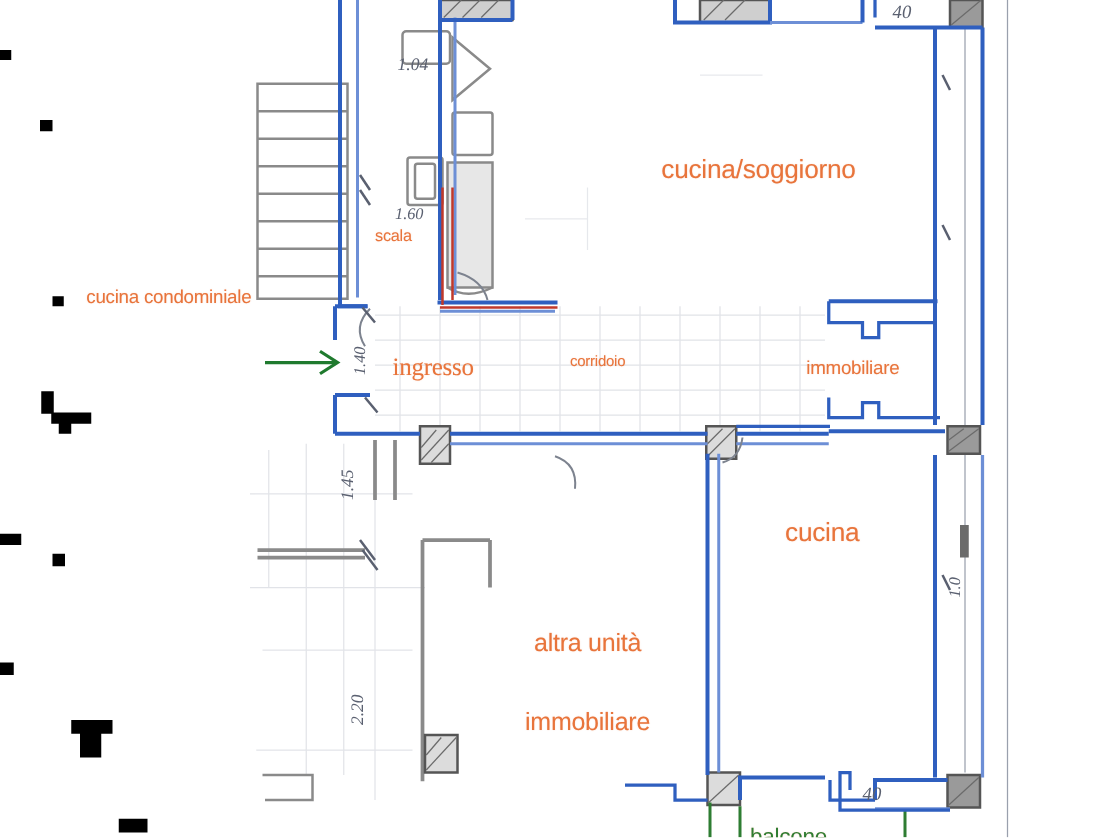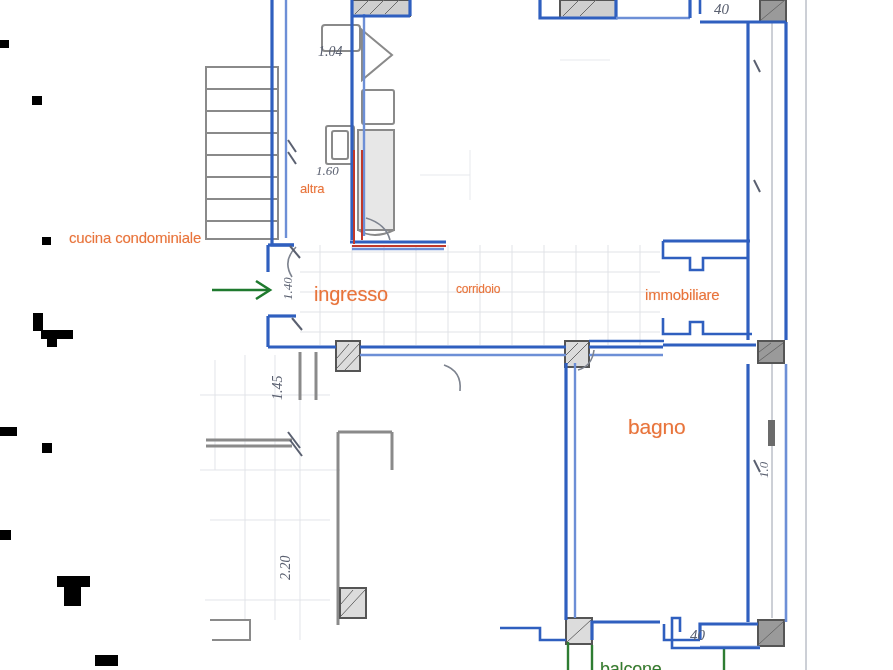--- a/index.html
+++ b/index.html
@@ -26,21 +26,21 @@
     position: absolute;
     color: #e8743b;
     font-family: "Liberation Sans", sans-serif;
     white-space: pre;
     line-height: 1.05;
     letter-spacing: -0.2px;
     text-shadow: 0 0 1px rgba(232,116,59,0.35);
   }
   .lbl-cucina   { left: 529px; top: 125px; font-size: 21px; }
   .lbl-corridoio{ left: 456px; top: 283px; font-size: 12px; }
-  .lbl-ingresso { left: 314px; top: 284px; font-size: 20px; }
+  .lbl-ingresso { left: 314px; top: 284px; font-size: 20px; font-family: Liberation Serif, serif; }
   .lbl-ripostiglio { left: 645px; top: 287px; font-size: 15px; }
   .lbl-camera   { left: 628px; top: 416px; font-size: 21px; }
   .lbl-altra    { left: 420px; top: 463px; font-size: 20px; text-align: center; }
   .lbl-bagno    { left: 300px; top: 182px; font-size: 13px; }
   .lbl-scala    { left: 69px;  top: 230px; font-size: 15px; }
   .lbl-balcone  { left: 600px; top: 660px; font-size: 18px; color: #2e7d32; }
 
   .mark {
     position: absolute;
     background: #000000;
@@ -279,29 +279,34 @@
     <div class="mark" style="left:41px;top:330px;width:32px;height:9px;"></div>
     <div class="mark" style="left:47px;top:338px;width:10px;height:9px;"></div>
     <div class="mark" style="left:0px;top:427px;width:17px;height:9px;"></div>
     <div class="mark" style="left:42px;top:443px;width:10px;height:10px;"></div>
     <div class="mark" style="left:0px;top:530px;width:11px;height:10px;"></div>
     <div class="mark" style="left:57px;top:576px;width:33px;height:11px;"></div>
     <div class="mark" style="left:64px;top:585px;width:17px;height:21px;"></div>
     <div class="mark" style="left:95px;top:655px;width:23px;height:11px;"></div>
   </div>
 
+  <div class="room-label lbl-cucina">cucina/soggiorno</div>
 
   <div class="room-label lbl-corridoio">corridoio</div>
 
   <div class="room-label lbl-ingresso">ingresso</div>
 
   <div class="room-label lbl-ripostiglio">immobiliare</div>
 
-  <div class="room-label lbl-camera">bagno</div>
-
-
-  <div class="room-label lbl-bagno">altra</div>
+  <div class="room-label lbl-camera">cucina</div>
+
+  <div class="room-label lbl-altra">
+    <div>altra unità</div>
+    <div>immobiliare</div>
+  </div>
+
+  <div class="room-label lbl-bagno">scala</div>
 
   <div class="room-label lbl-scala">cucina condominiale</div>
 
   <div class="room-label lbl-balcone">balcone</div>
 
 </div>
 
 </body></html>

